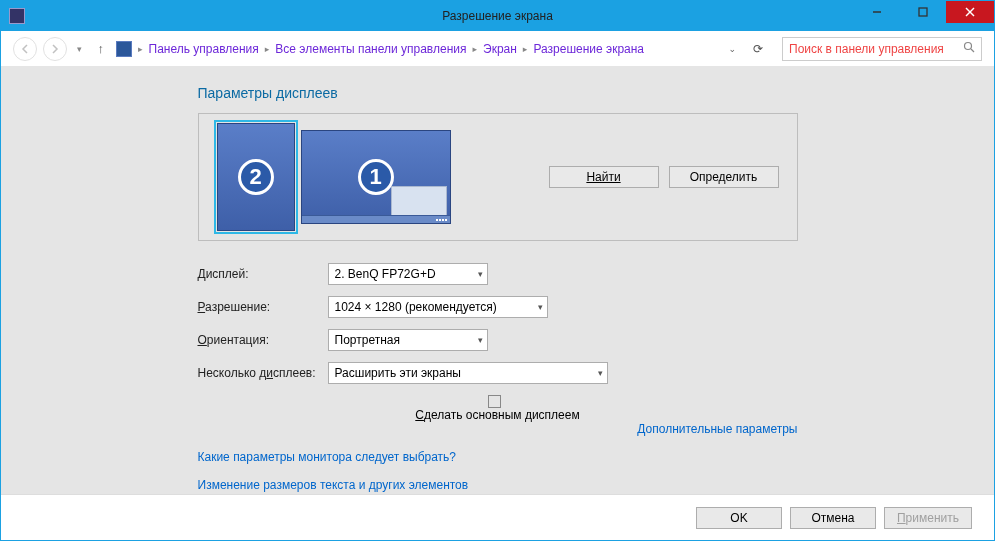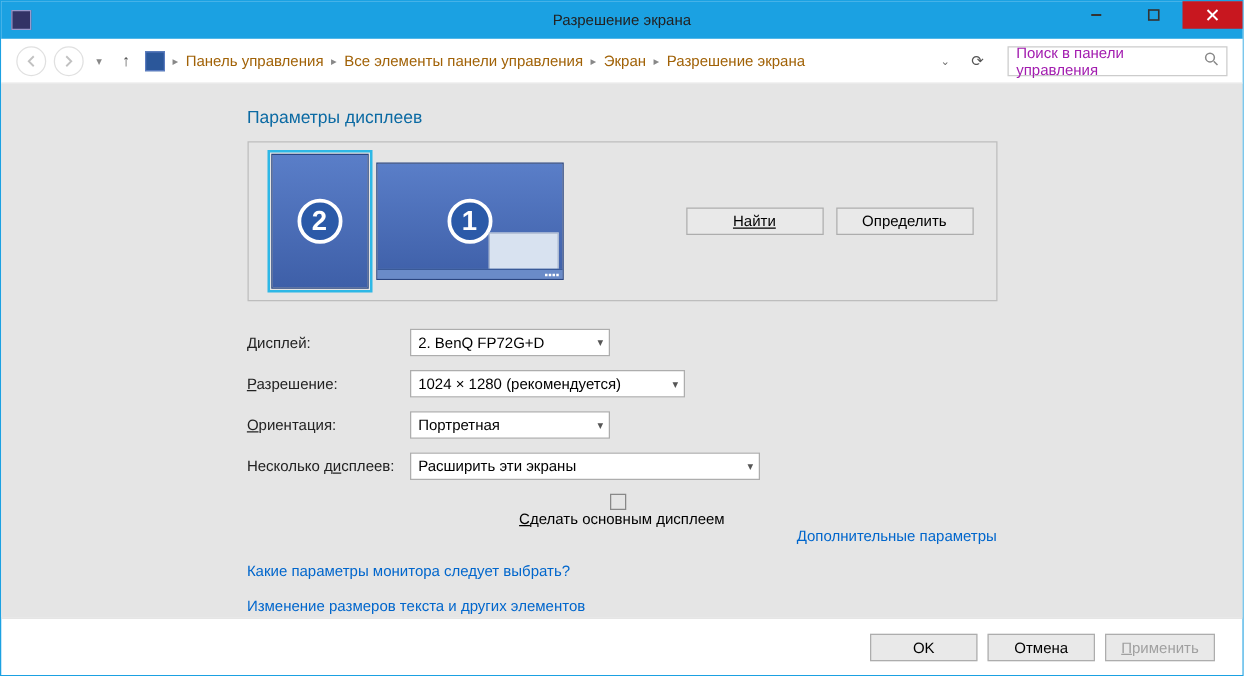--- a/index.html
+++ b/index.html
@@ -16,24 +16,24 @@
 .titlebar .win-btn svg { display: block; }
 
 .toolbar { height: 36px; background: #fff; border-bottom: 1px solid #e5e5e5; display: flex; align-items: center; padding: 0 12px; gap: 6px; font-size: 12px; color: #333; }
 .nav-btn { width: 24px; height: 24px; border: 1px solid #ccc; border-radius: 50%; display: flex; align-items: center; justify-content: center; color: #999; }
 .nav-btn.disabled { opacity: .6; }
 .toolbar .chev-down { font-size: 9px; color: #888; margin: 0 4px; }
 .toolbar .up-arrow { font-size: 13px; color: #555; margin: 0 6px; }
 .breadcrumb { display: flex; align-items: center; gap: 4px; flex: 1; }
 .breadcrumb .bc-icon { width: 16px; height: 16px; background: #2b579a; border: 1px solid #5a7bbf; }
 .breadcrumb .sep { color: #888; font-size: 9px; margin: 0 2px; }
-.breadcrumb .crumb { color: #a16207; }
+.breadcrumb .crumb { color: #6d28d9; }
 .end-chev { font-size: 9px; color: #666; margin: 0 8px; }
 .refresh { width: 16px; text-align: center; color: #555; margin-right: 10px; }
-.search-box { width: 176px; height: 24px; border: 1px solid #ccc; display: flex; align-items: center; padding: 0 6px; color: #a21caf; font-size: 12px; }
+.search-box { width: 200px; height: 24px; border: 1px solid #ccc; display: flex; align-items: center; padding: 0 6px; color: #ef4444; font-size: 12px; }
 .search-box .sicon { margin-left: auto; color: #888; }
 
 .content { flex: 1; background: #e5e5e5; padding: 18px 0 0 0; display: flex; flex-direction: column; align-items: center; overflow: hidden; }
 .inner { width: 600px; }
 
 .heading { color: #0b6aa3; font-size: 14px; font-weight: 400; margin-bottom: 12px; }
 
 .preview-box { border: 1px solid #bdbdbd; height: 128px; display: flex; align-items: center; padding: 0 18px; margin-bottom: 22px; }
 .monitors { display: flex; align-items: center; gap: 6px; }
 .mon { position: relative; background: linear-gradient(#5a7ec8, #3e5fa8); border: 1px solid #2a4580; display: flex; align-items: center; justify-content: center; }

